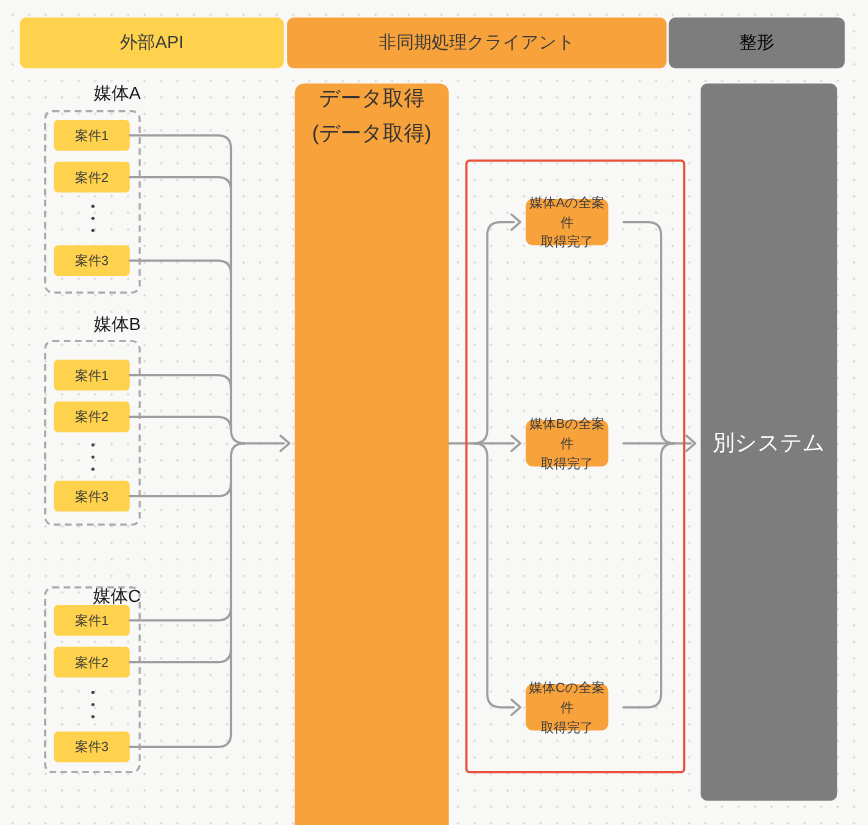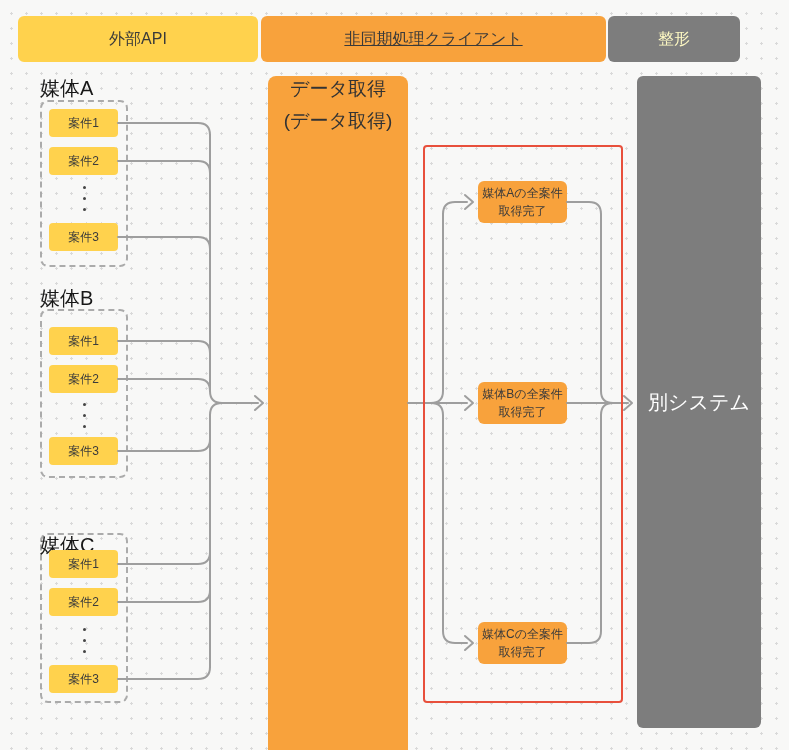--- a/index.html
+++ b/index.html
@@ -17,28 +17,28 @@
 
   
   .lane {
     top: 16px; height: 46px;
     border-radius: 6px;
     display: flex; align-items: center; justify-content: center;
     font-size: 16px; color: #3A3A3A;
     z-index: 2;
   }
   .lane-yellow { left: 18px;  width: 240px; background: #FFD24D; }
-  .lane-orange { left: 261px; width: 345px; background: #F8A23C; text-decoration: underline; }
-  .lane-gray   { left: 608px; width: 132px; background: #7D7D7D; color: #fef9c3; }
+  .lane-orange { left: 261px; width: 345px; background: #F8A23C; }
+  .lane-gray   { left: 608px; width: 160px; background: #7D7D7D; color: #000000; }
 
   
   .group-label {
     left: 40px; width: 88px;
-    text-align: left;
-    font-size: 20px; color: #171717;
+    text-align: right;
+    font-size: 16px; color: #171717;
     z-index: 2;
   }
   
   .group-box {
     left: 40px; width: 88px;
     border: 2px dashed #ABABAB;
     border-radius: 8px;
     background: transparent;
     z-index: 1;
   }
@@ -75,21 +75,21 @@
   }
   .event-container {
     left: 423px; top: 145px; width: 200px; height: 558px;
     border: 2px solid #E8503C;
     border-radius: 4px;
     background: transparent;
     z-index: 6;
     pointer-events: none;
   }
   .event-box {
-    left: 478px; width: 89px; height: 42px;
+    left: 478px; width: 75px; height: 42px;
     background: #F8A23C;
     border-radius: 6px;
     display: flex; flex-direction: column; align-items: center; justify-content: center;
     font-size: 12px; line-height: 1.5; color: #3B3B3B;
     z-index: 4; text-align: center;
   }
 
   
   .output-box {
     left: 637px; top: 76px; width: 124px; height: 652px;

